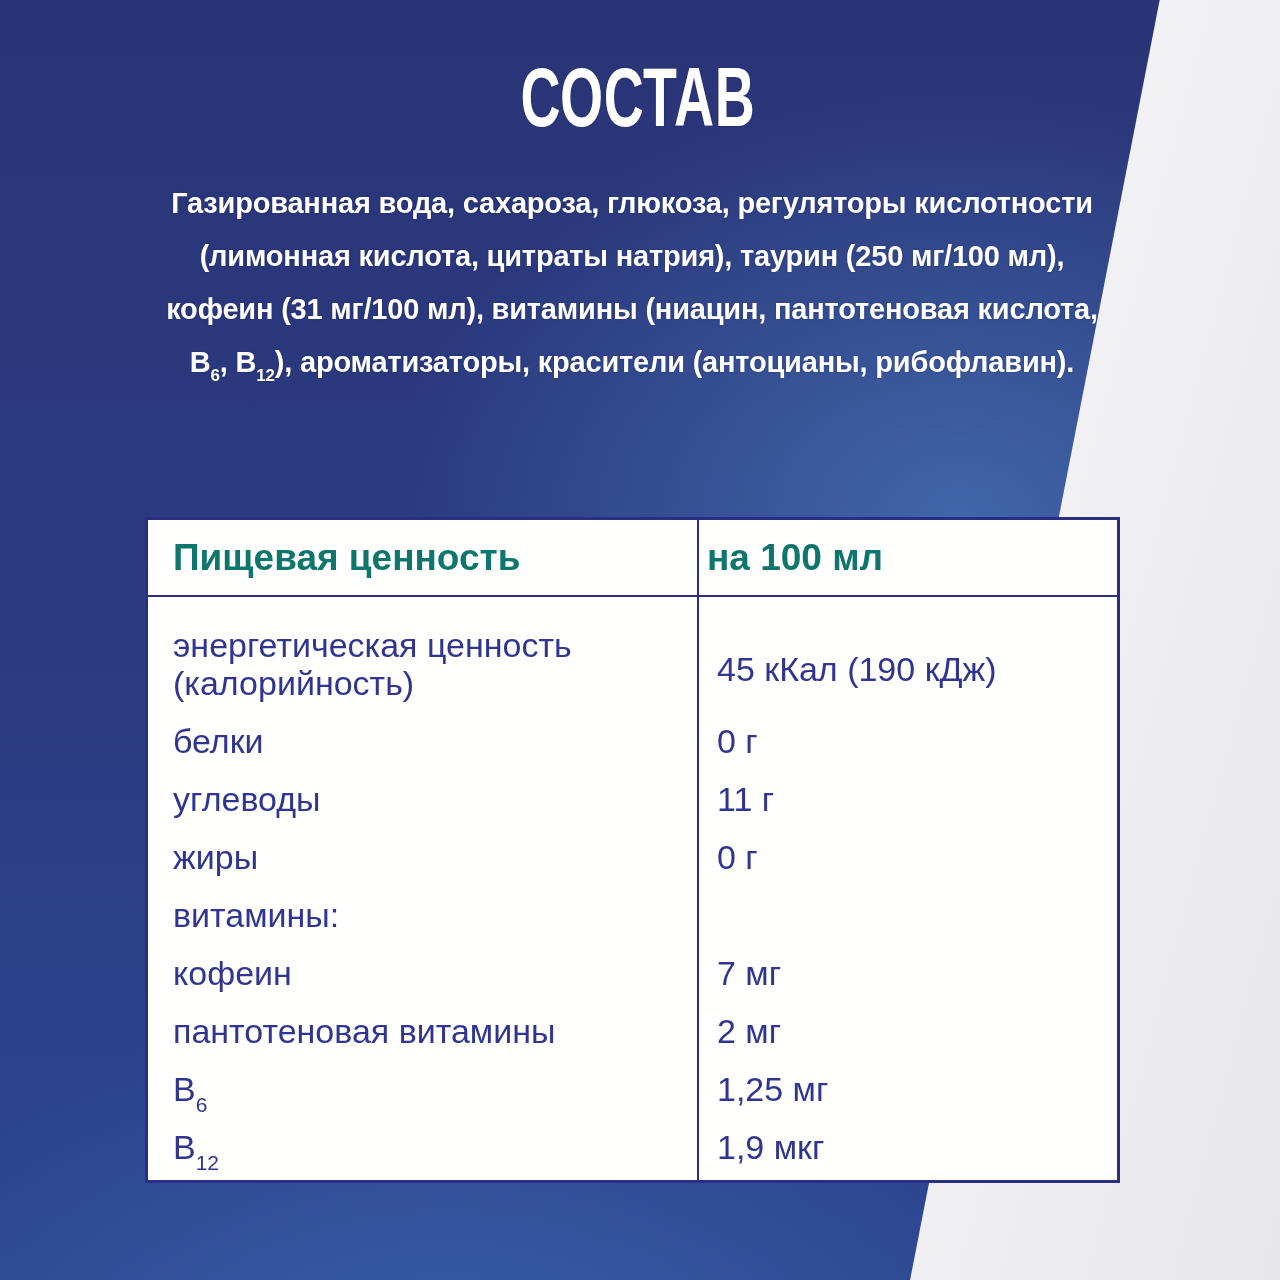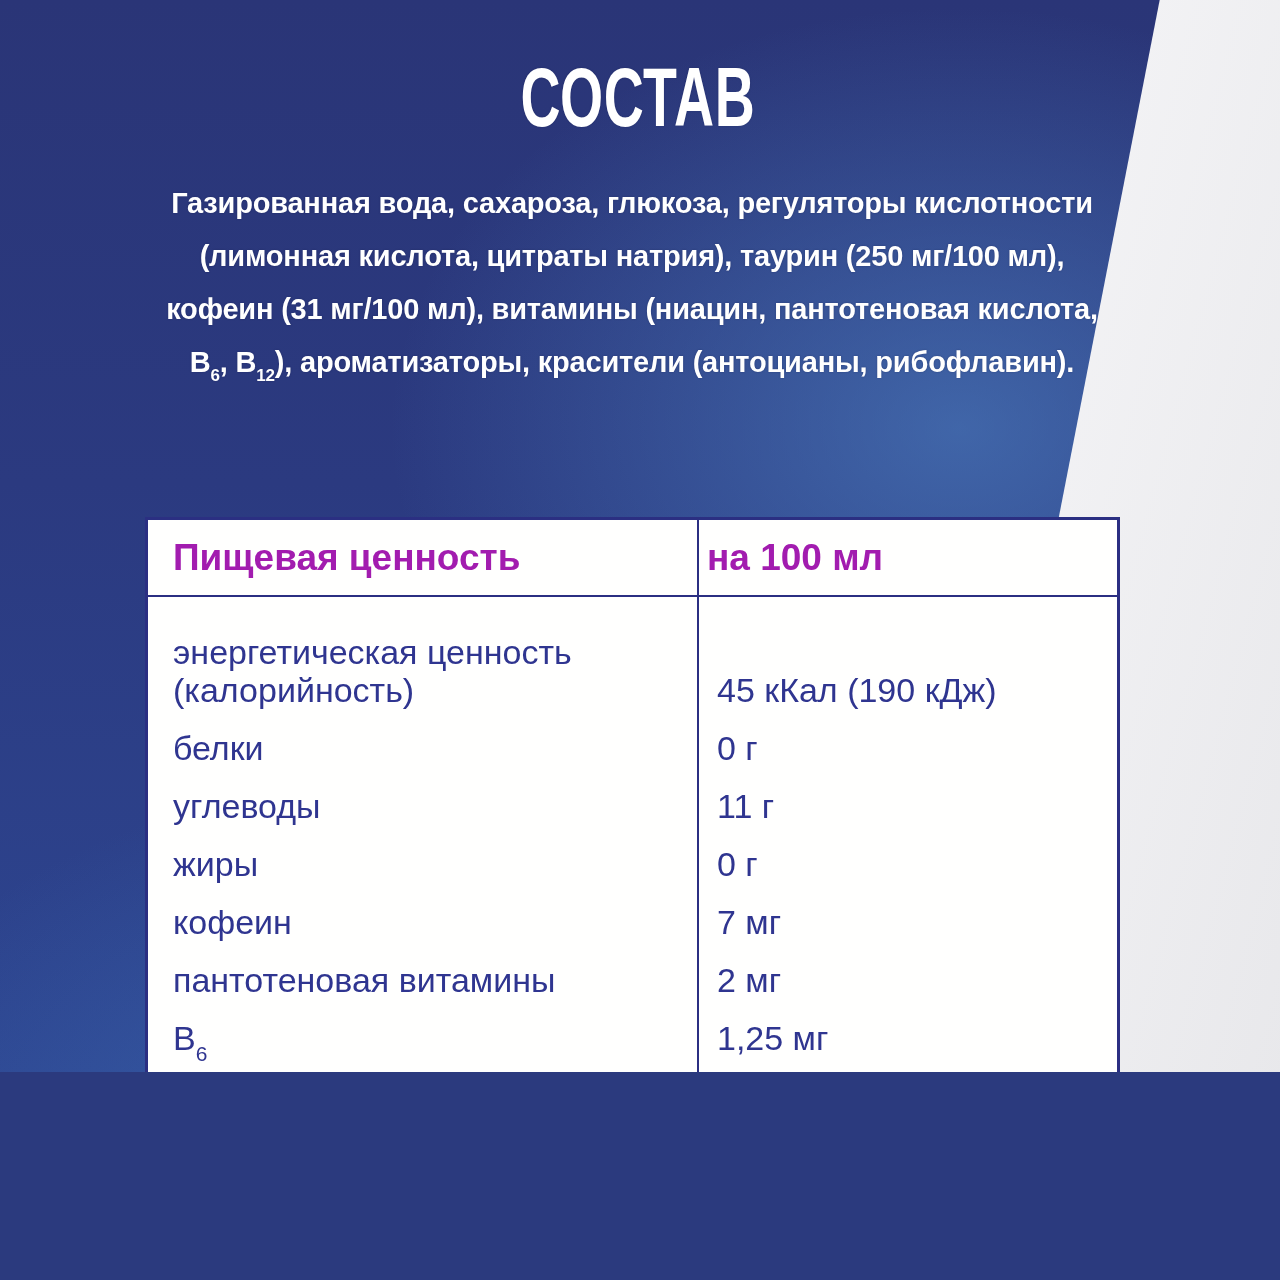--- a/index.html
+++ b/index.html
@@ -2,21 +2,21 @@
 <html><head>
 <meta charset="utf-8">
 <style>
   html,body{margin:0;padding:0;}
   body{
     width:1280px;height:1280px;overflow:hidden;
     font-family:"Liberation Sans","DejaVu Sans",sans-serif;
     background:#2b3a7e;
   }
   .canvas{
-    position:relative;width:1280px;height:1072px;overflow:hidden;
+    position:relative;width:1280px;height:1280px;overflow:hidden;
     background:
       radial-gradient(ellipse 920px 680px at 75% 40%, rgba(82,138,203,0.55), rgba(82,138,203,0) 62%),
       radial-gradient(ellipse 1000px 620px at 35% 108%, rgba(64,116,188,0.55), rgba(64,116,188,0) 62%),
       linear-gradient(to bottom,#2a3577 0%,#2b3a80 45%,#2d4590 100%);
   }
   
   .stripe{
     position:absolute;top:0;left:0;width:1280px;height:1280px;
     clip-path:polygon(90.6% 0, 100% 0, 100% 100%, 71.1% 100%);
     background:linear-gradient(105deg,#fbfbfc 0%,#ececef 35%,#f6f6f8 60%,#e7e7ea 100%);
@@ -47,26 +47,26 @@
     border:3px solid #2b2f82;
     color:#2f3590;z-index:3;
   }
   .vdivider{
     position:absolute;top:0;bottom:0;left:549px;width:2px;
     background:#2b2f82;
   }
   .thead{
     display:flex;height:75px;align-items:center;
     border-bottom:2px solid #2b2f82;
-    font-weight:bold;font-size:37px;color:#a21caf;
+    font-weight:bold;font-size:37px;color:#0f766e;
   }
   .h-left{width:549px;box-sizing:border-box;padding-left:25px;}
   .h-right{padding-left:10px;}
   .tbody{padding-top:16px;}
-  .t-row{display:flex;height:58px;align-items:flex-end;}
+  .t-row{display:flex;height:58px;align-items:center;}
   .t-row.first{height:96px;}
   .cell-l{
     width:549px;box-sizing:border-box;padding-left:25px;padding-top:6px;
     font-size:34px;line-height:38px;
   }
   .cell-v{padding-left:20px;padding-top:6px;font-size:34px;line-height:38px;}
   .t-row.first .cell-v{padding-top:16px;}
   .tsub{font-size:21px;position:relative;top:11px;line-height:0;}
 </style>
 </head>
@@ -108,20 +108,24 @@
       <div class="t-row">
         <div class="cell-l"><span>углеводы</span></div>
         <div class="cell-v">11 г</div>
       </div>
 
       <div class="t-row">
         <div class="cell-l"><span>жиры</span></div>
         <div class="cell-v">0 г</div>
       </div>
 
+      <div class="t-row">
+        <div class="cell-l"><span>витамины:</span></div>
+        <div class="cell-v"></div>
+      </div>
 
       <div class="t-row">
         <div class="cell-l"><span>кофеин</span></div>
         <div class="cell-v">7 мг</div>
       </div>
 
       <div class="t-row">
         <div class="cell-l"><span>пантотеновая витамины</span></div>
         <div class="cell-v">2 мг</div>
       </div>

